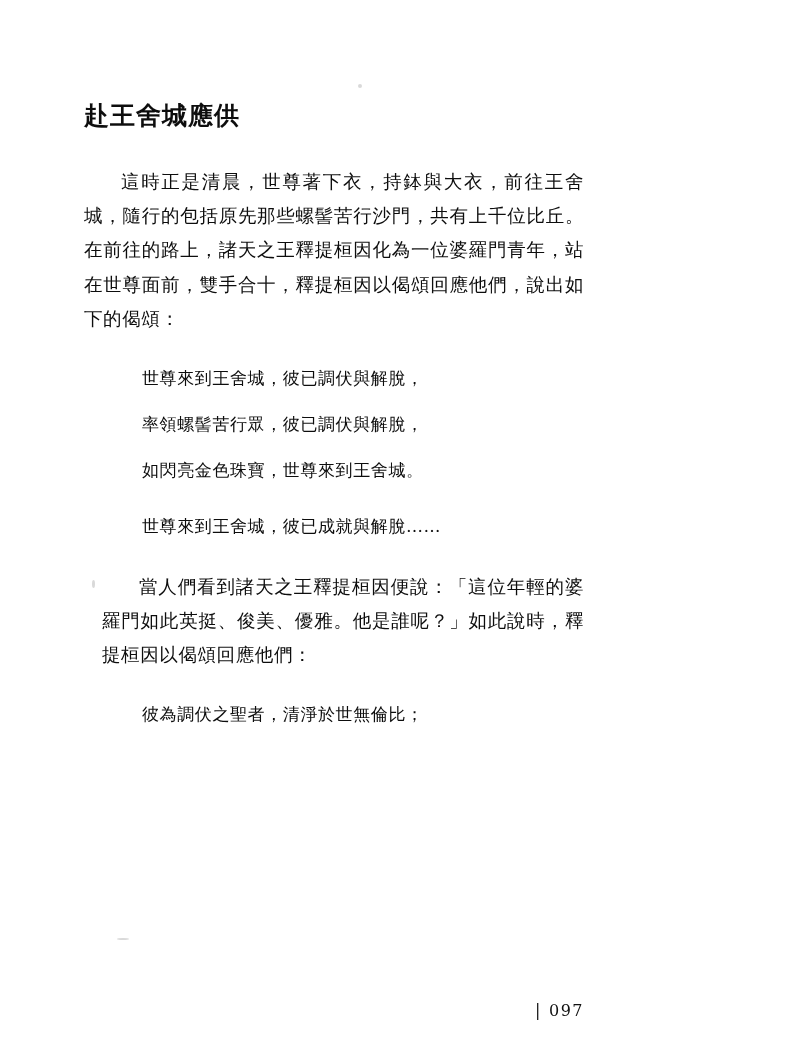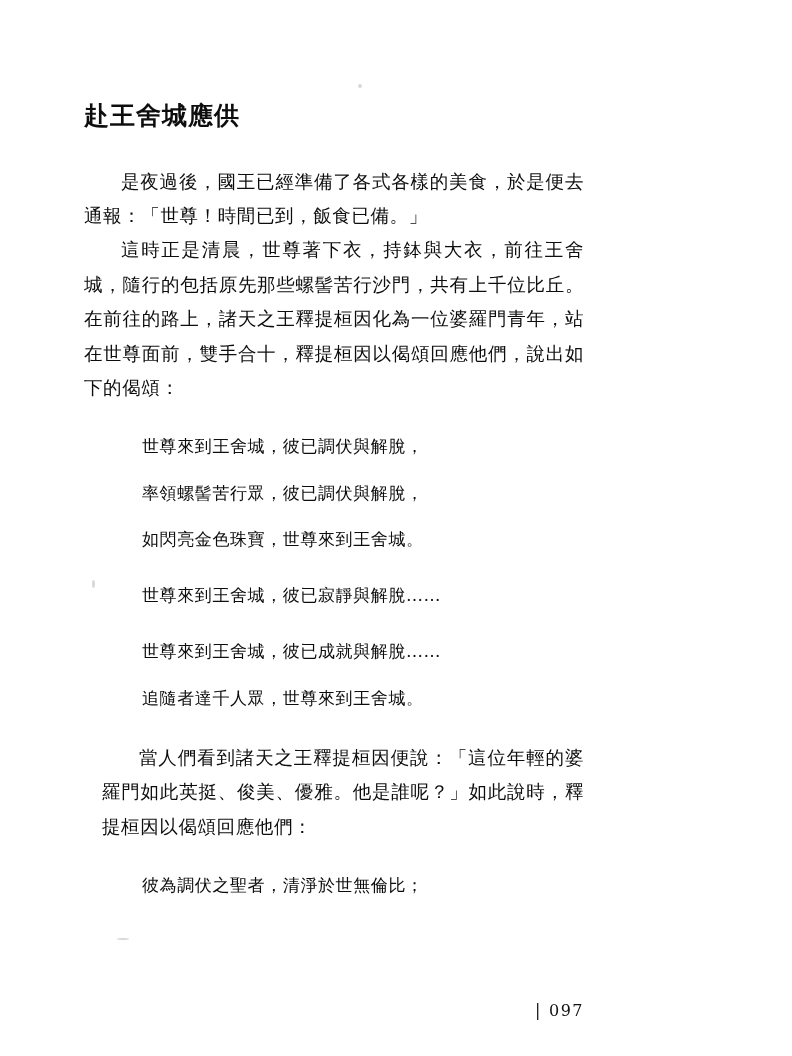--- a/index.html
+++ b/index.html
@@ -89,38 +89,33 @@
 <div class="page">
 
   <span class="speck" style="left:358px; top:76px; width:4px; height:4px;"></span>
   <span class="speck" style="left:94px; top:208px; width:3px; height:6px;"></span>
   <span class="speck" style="left:92px; top:572px; width:3px; height:8px;"></span>
   <span class="speck" style="left:117px; top:930px; width:12px; height:2px;"></span>
 
   <h1 class="page-title">赴王舍城應供</h1>
 
   <div class="body-block">
-    <p class="para indent">是夜過後，國王已經準備了各式各樣的美食，於是便去通報：「世尊！時間已到，飯食已備。」</p>
     <p class="para indent">這時正是清晨，世尊著下衣，持鉢與大衣，前往王舍城，隨行的包括原先那些螺髻苦行沙門，共有上千位比丘。在前往的路上，諸天之王釋提桓因化為一位婆羅門青年，站在世尊面前，雙手合十，釋提桓因以偈頌回應他們，說出如下的偈頌：</p>
   </div>
 
   <div class="verse-group">
     <p class="verse-line">世尊來到王舍城，彼已調伏與解脫，</p>
     <p class="verse-line">率領螺髻苦行眾，彼已調伏與解脫，</p>
     <p class="verse-line">如閃亮金色珠寶，世尊來到王舍城。</p>
   </div>
 
-  <div class="verse-group">
-    <p class="verse-line">世尊來到王舍城，彼已寂靜與解脫……</p>
-  </div>
 
 
   <div class="verse-group">
     <p class="verse-line">世尊來到王舍城，彼已成就與解脫……</p>
-    <p class="verse-line">追隨者達千人眾，世尊來到王舍城。</p>
   </div>
 
   <div class="para-block">
     <p class="para indent">當人們看到諸天之王釋提桓因便說：「這位年輕的婆羅門如此英挺、俊美、優雅。他是誰呢？」如此說時，釋提桓因以偈頌回應他們：</p>
   </div>
 
   <div class="verse-group">
     <p class="verse-line">彼為調伏之聖者，清淨於世無倫比；</p>
   </div>
 

